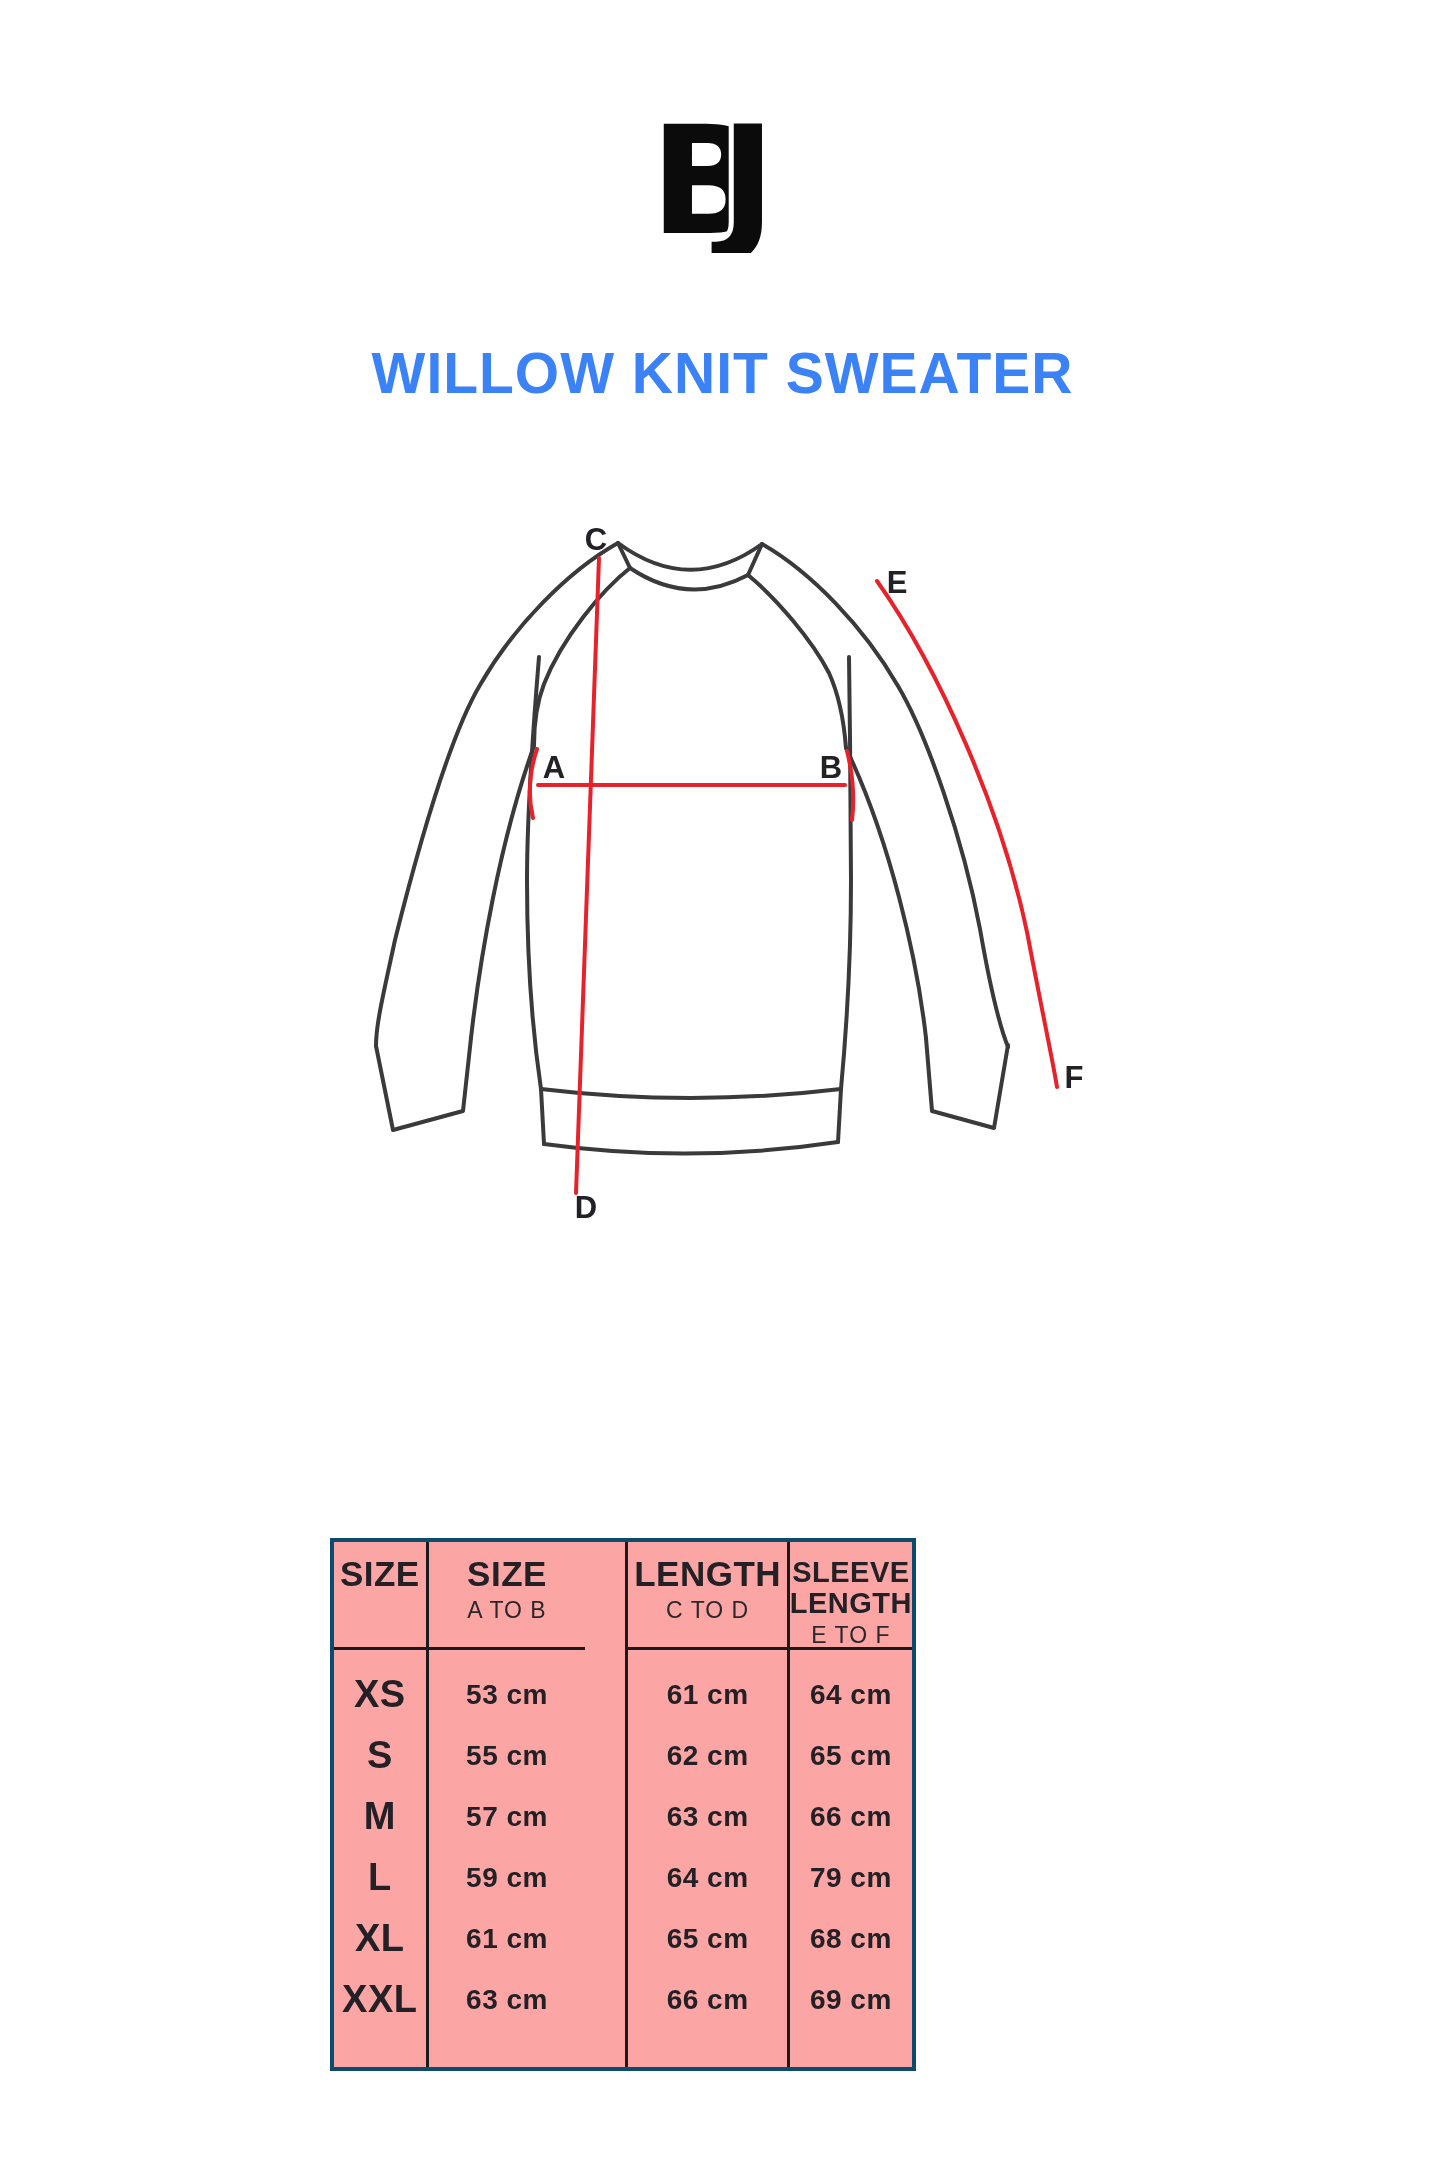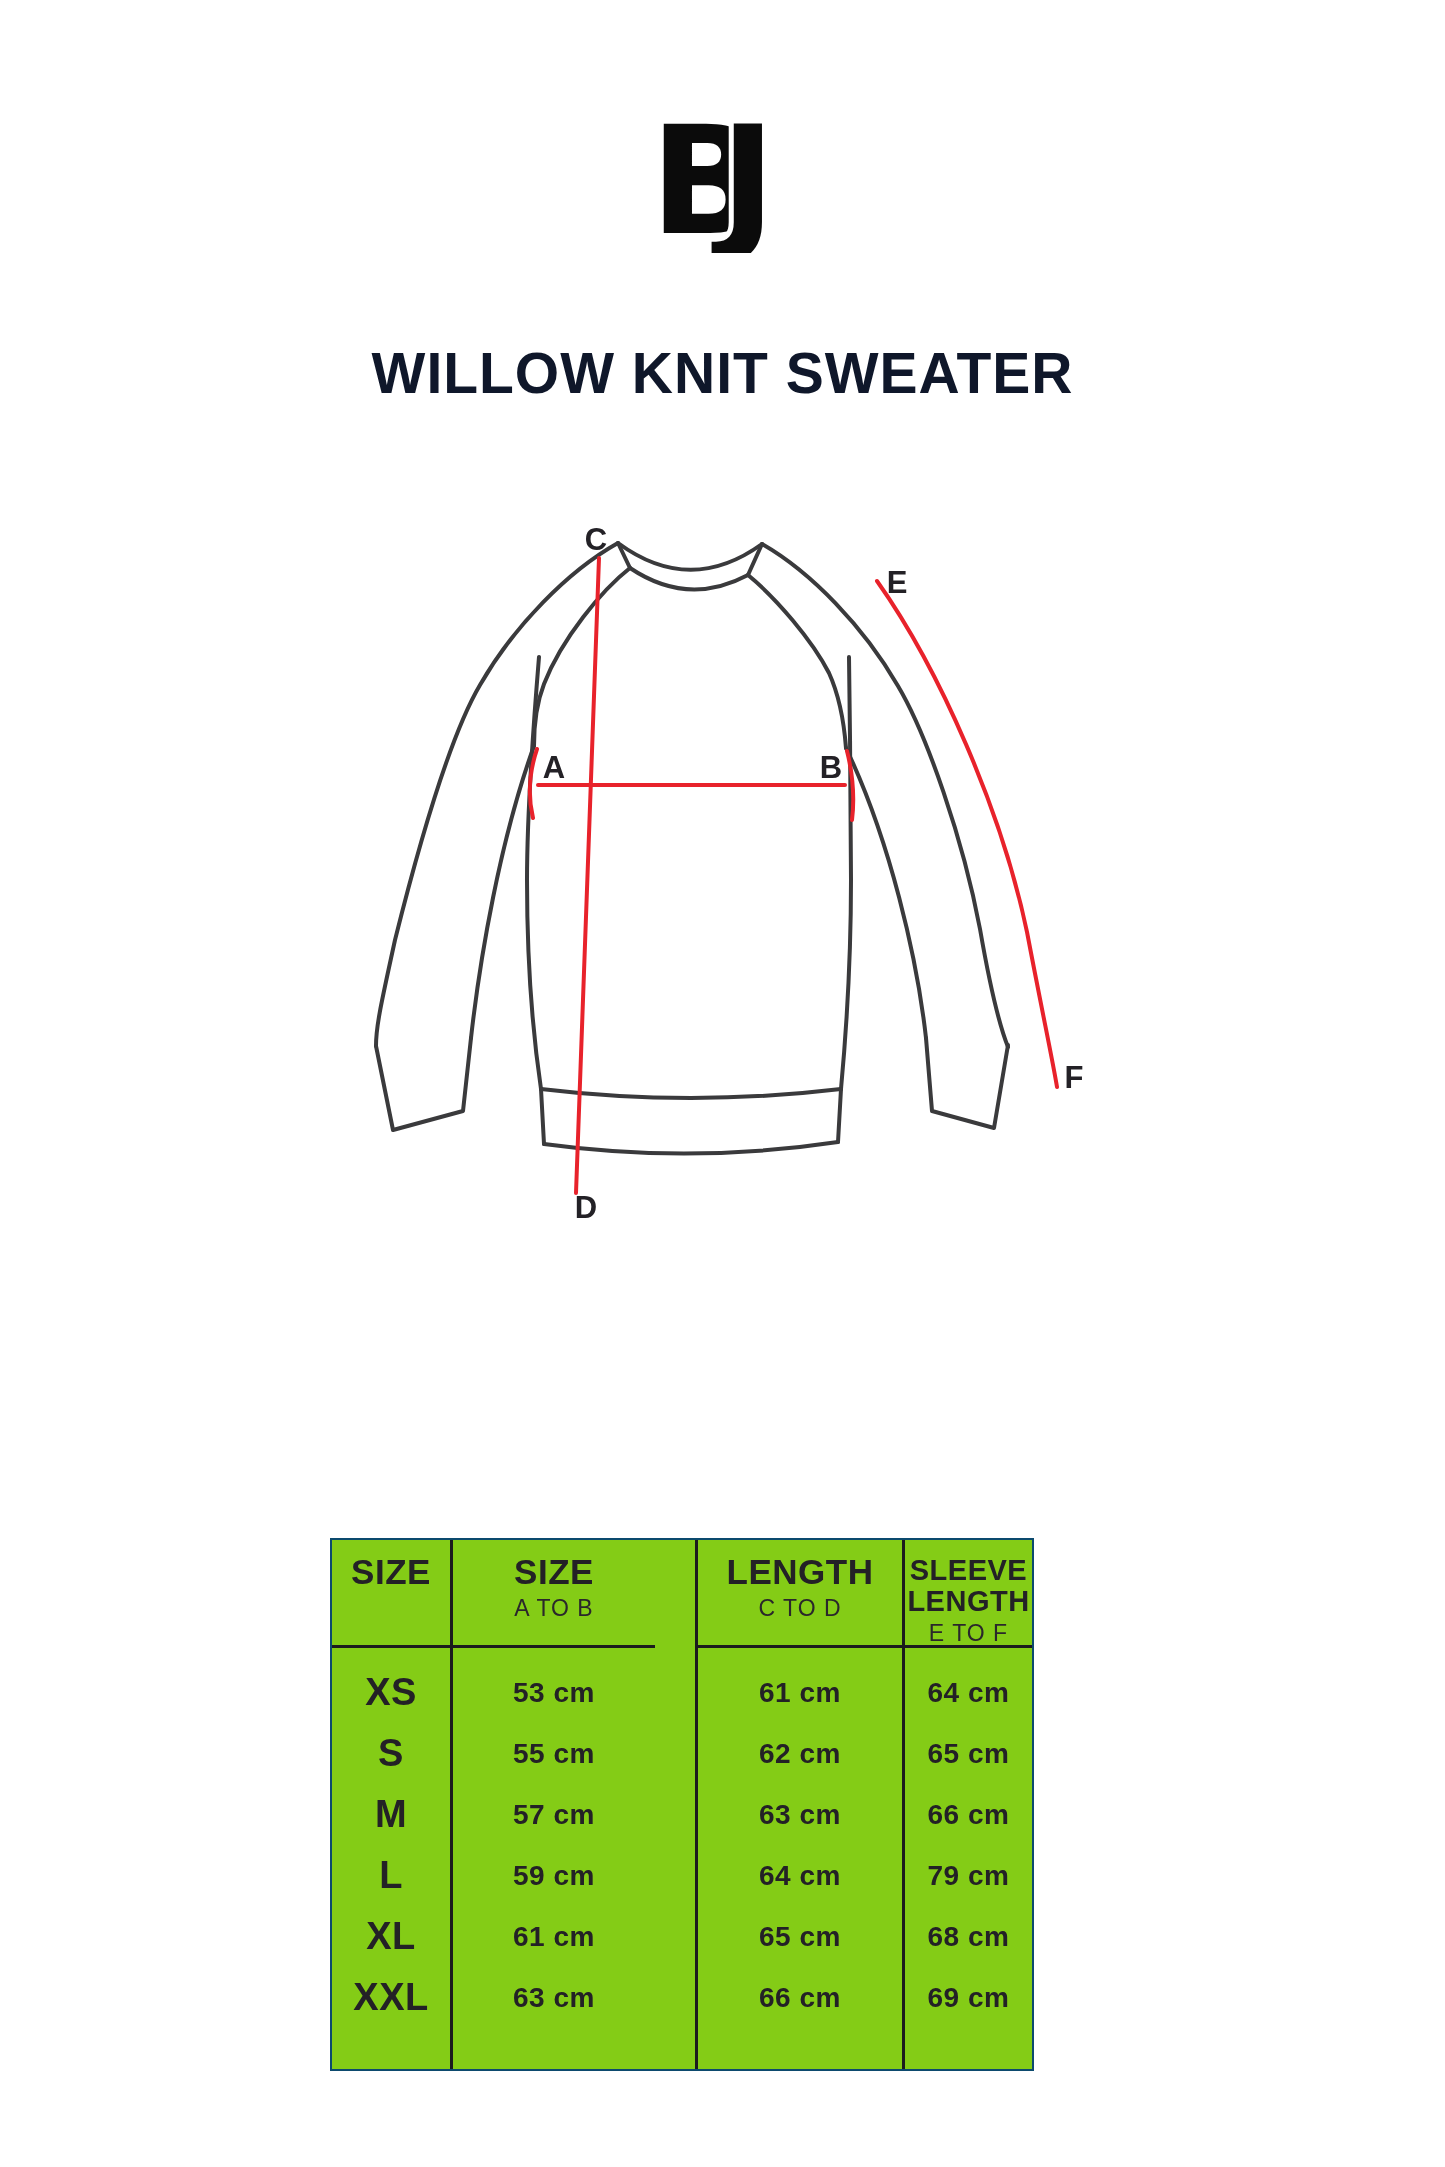--- a/index.html
+++ b/index.html
@@ -5,32 +5,32 @@
   html,body{margin:0;padding:0;}
   body{
     width:1445px;height:2167px;position:relative;background:#ffffff;
     font-family:"Liberation Sans", sans-serif;color:#232126;overflow:hidden;
   }
   
   .logo-wrap{position:absolute;left:640px;top:108px;width:170px;height:145px;}
   
   .product-title{
     position:absolute;left:0;right:0;top:345px;text-align:center;
-    font-size:57px;line-height:57px;font-weight:bold;letter-spacing:1px;color:#0f172a;
+    font-size:57px;line-height:57px;font-weight:bold;letter-spacing:1px;color:#3b82f6;
   }
   
   .diagram-wrap{position:absolute;left:230px;top:370px;width:890px;height:890px;}
   .outline{fill:none;stroke:#3a3a3c;stroke-width:4;stroke-linecap:round;stroke-linejoin:round;}
   .redline{fill:none;stroke:#e8222b;stroke-width:4;stroke-linecap:round;}
   .measure-label{font-family:"Liberation Sans",sans-serif;font-size:31px;font-weight:bold;fill:#232126;}
   .logo-letter{font-family:"DejaVu Sans","Liberation Sans",sans-serif;font-weight:bold;fill:#0b0b0b;}
   
   .size-table{
-    position:absolute;left:330px;top:1538px;width:704px;height:533px;
-    box-sizing:border-box;border:2px solid #0c4a6e;display:flex;background:#84cc16;
+    position:absolute;left:330px;top:1538px;width:586px;height:533px;
+    box-sizing:border-box;border:4px solid #0c4a6e;display:flex;background:#fca5a5;
   }
   .tcol{display:flex;flex-direction:column;box-sizing:border-box;}
   .tcol + .tcol{border-left:3px solid #1b1b1d;}
   .col-size{width:118px;}
   .col-bust{width:205px;}
   .col-length{width:207px;margin-left:40px;}
   .col-sleeve{flex:1;}
   .th{
     height:108px;box-sizing:border-box;border-bottom:3px solid #1b1b1d;
     display:flex;flex-direction:column;align-items:center;justify-content:flex-start;

